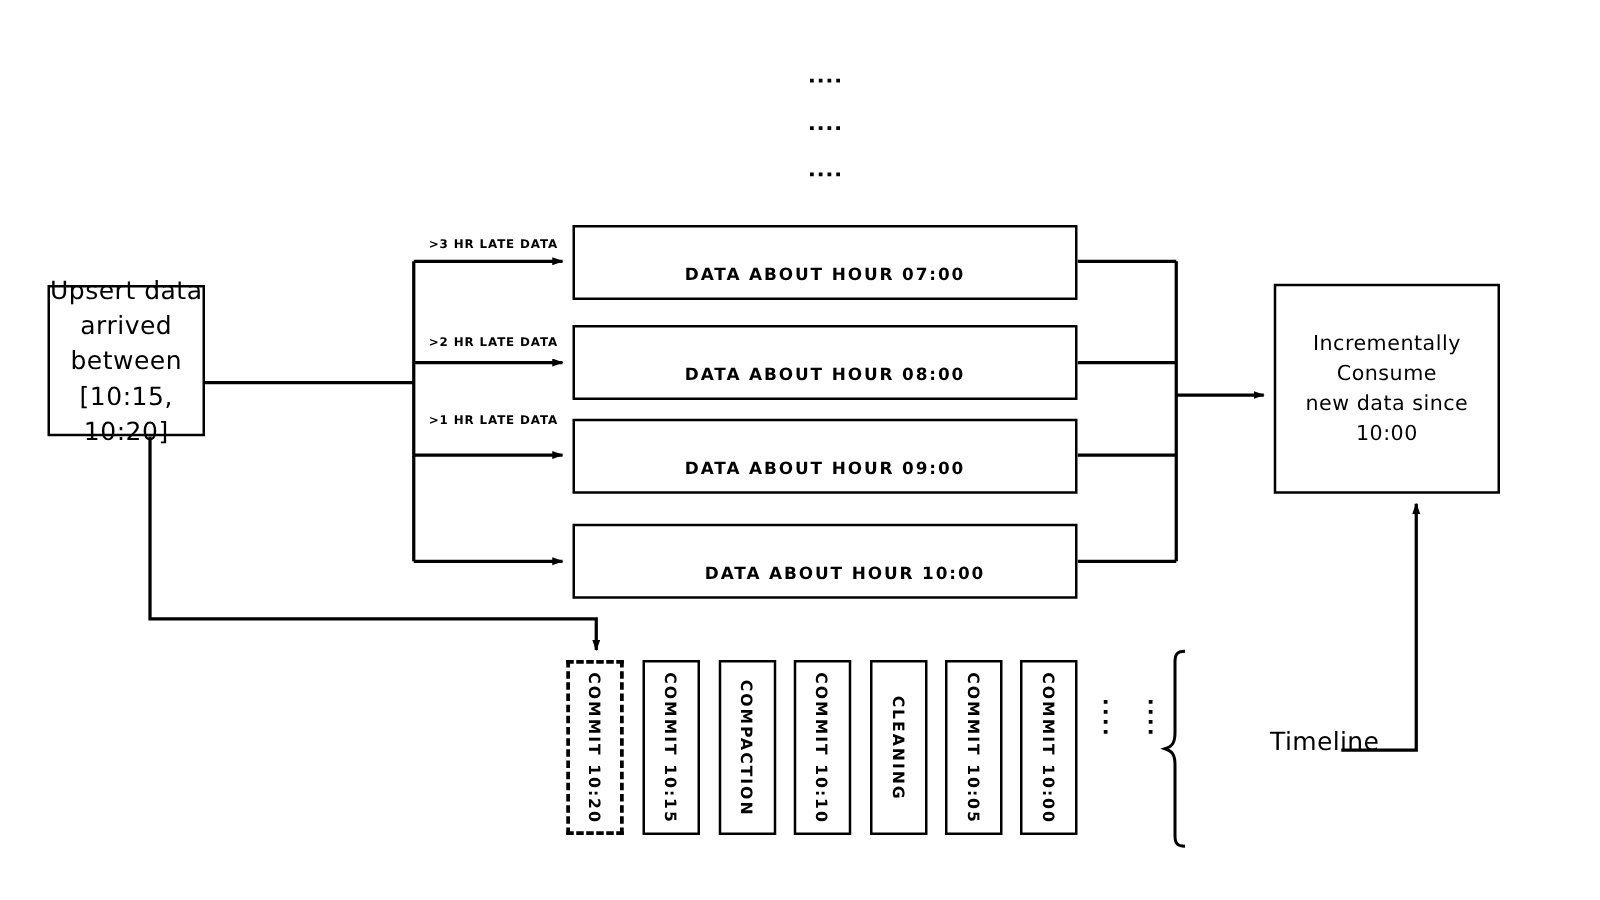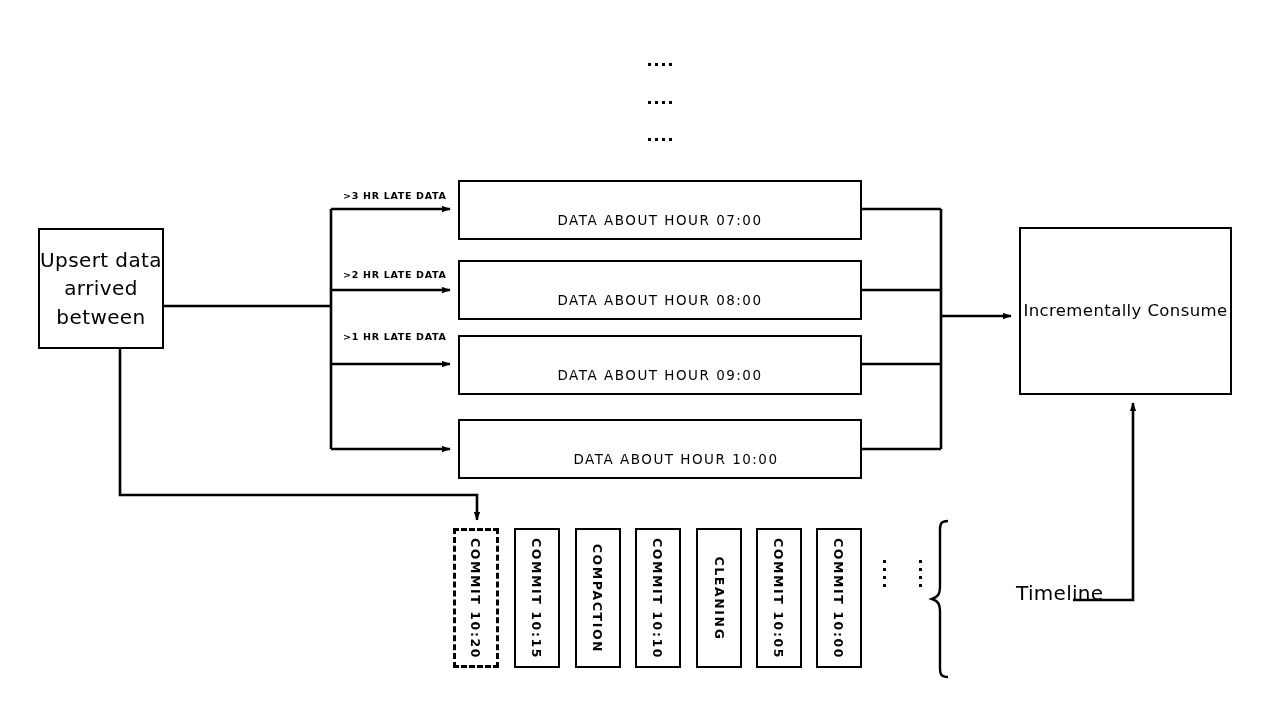--- a/index.html
+++ b/index.html
@@ -55,33 +55,33 @@
     line-height: 1.42;
   }
   
   .hour-box {
     left: 458px;
     width: 404px;
     height: 60px;
   }
   .hour-box .hand-text {
     font-size: 13.5px;
-    font-weight: normal;
+    font-weight: bold;
     letter-spacing: 1.5px;
     margin-top: 19px;
   }
   #hour-box-0 { top: 180px; }
   #hour-box-1 { top: 260px; }
   #hour-box-2 { top: 335px; }
   #hour-box-3 { top: 419px; padding-left: 32px; }
   
   #consume-box {
     left: 1019px;
     top: 227px;
-    width: 213px;
+    width: 181px;
     height: 168px;
   }
   #consume-box .hand-text {
     font-size: 16.5px;
     line-height: 1.45;
   }
   
   .edge-label {
     position: absolute;
     font-family: "DejaVu Sans", sans-serif;
@@ -227,20 +227,21 @@
     <i></i>
       <i></i>
       <i></i>
       <i></i>
   </div>
 
   <div class="box" id="upsert-box">
     <div class="hand-text">
       <div>Upsert data</div>
       <div>arrived between</div>
+      <div>[10:15, 10:20]</div>
     </div>
   </div>
 
   <div class="edge-label" id="edge-label-0">&gt;3 HR LATE DATA</div>
   <div class="edge-label" id="edge-label-1">&gt;2 HR LATE DATA</div>
   <div class="edge-label" id="edge-label-2">&gt;1 HR LATE DATA</div>
 
   <div class="box hour-box" id="hour-box-0">
     <span class="hand-text">DATA ABOUT HOUR 07:00</span>
   </div>
@@ -250,20 +251,21 @@
   <div class="box hour-box" id="hour-box-2">
     <span class="hand-text">DATA ABOUT HOUR 09:00</span>
   </div>
   <div class="box hour-box" id="hour-box-3">
     <span class="hand-text">DATA ABOUT HOUR 10:00</span>
   </div>
 
   <div class="box" id="consume-box">
     <div class="hand-text">
       <div>Incrementally Consume</div>
+      <div>new data since 10:00</div>
     </div>
   </div>
 
   <div class="box commit-box dashed" id="commit-box-0">
     <span class="rot-text">COMMIT 10:20</span>
   </div>
   <div class="box commit-box" id="commit-box-1">
     <span class="rot-text">COMMIT 10:15</span>
   </div>
   <div class="box commit-box" id="commit-box-2">

